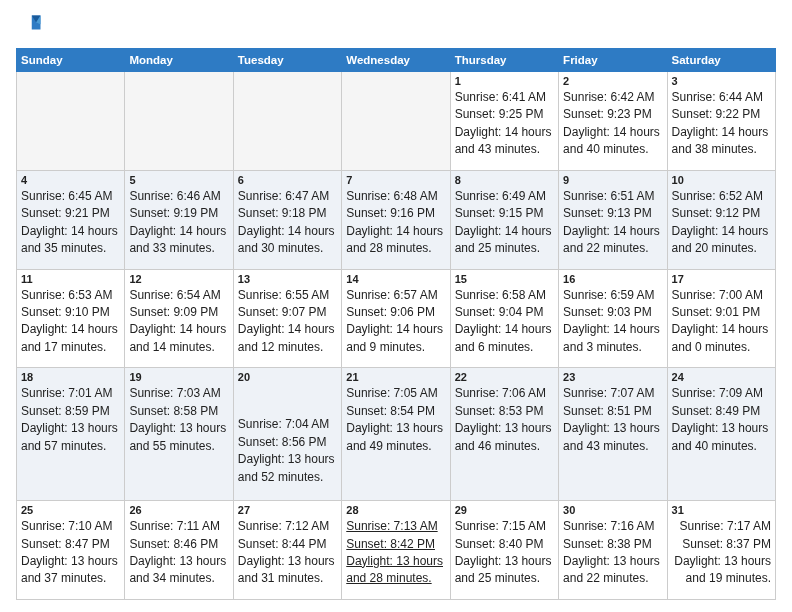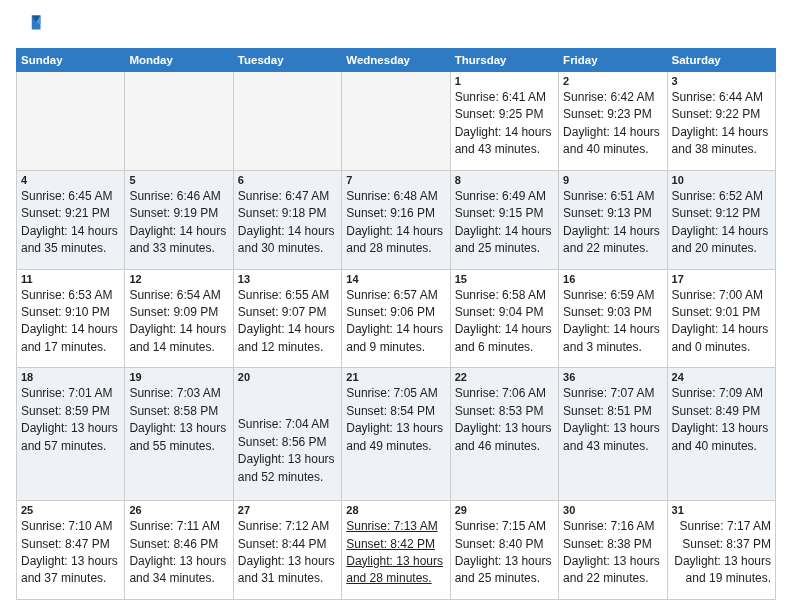--- a/index.html
+++ b/index.html
@@ -291,21 +291,21 @@
 and 49 minutes.</div>
           </td>
           <td>
             <span class="day-num">22</span>
             <div class="day-info" style="white-space: pre-line;">Sunrise: 7:06 AM
 Sunset: 8:53 PM
 Daylight: 13 hours
 and 46 minutes.</div>
           </td>
           <td>
-            <span class="day-num">36</span>
+            <span class="day-num">23</span>
             <div class="day-info" style="white-space: pre-line;">Sunrise: 7:07 AM
 Sunset: 8:51 PM
 Daylight: 13 hours
 and 43 minutes.</div>
           </td>
           <td>
             <span class="day-num">24</span>
             <div class="day-info" style="white-space: pre-line;">Sunrise: 7:09 AM
 Sunset: 8:49 PM
 Daylight: 13 hours

